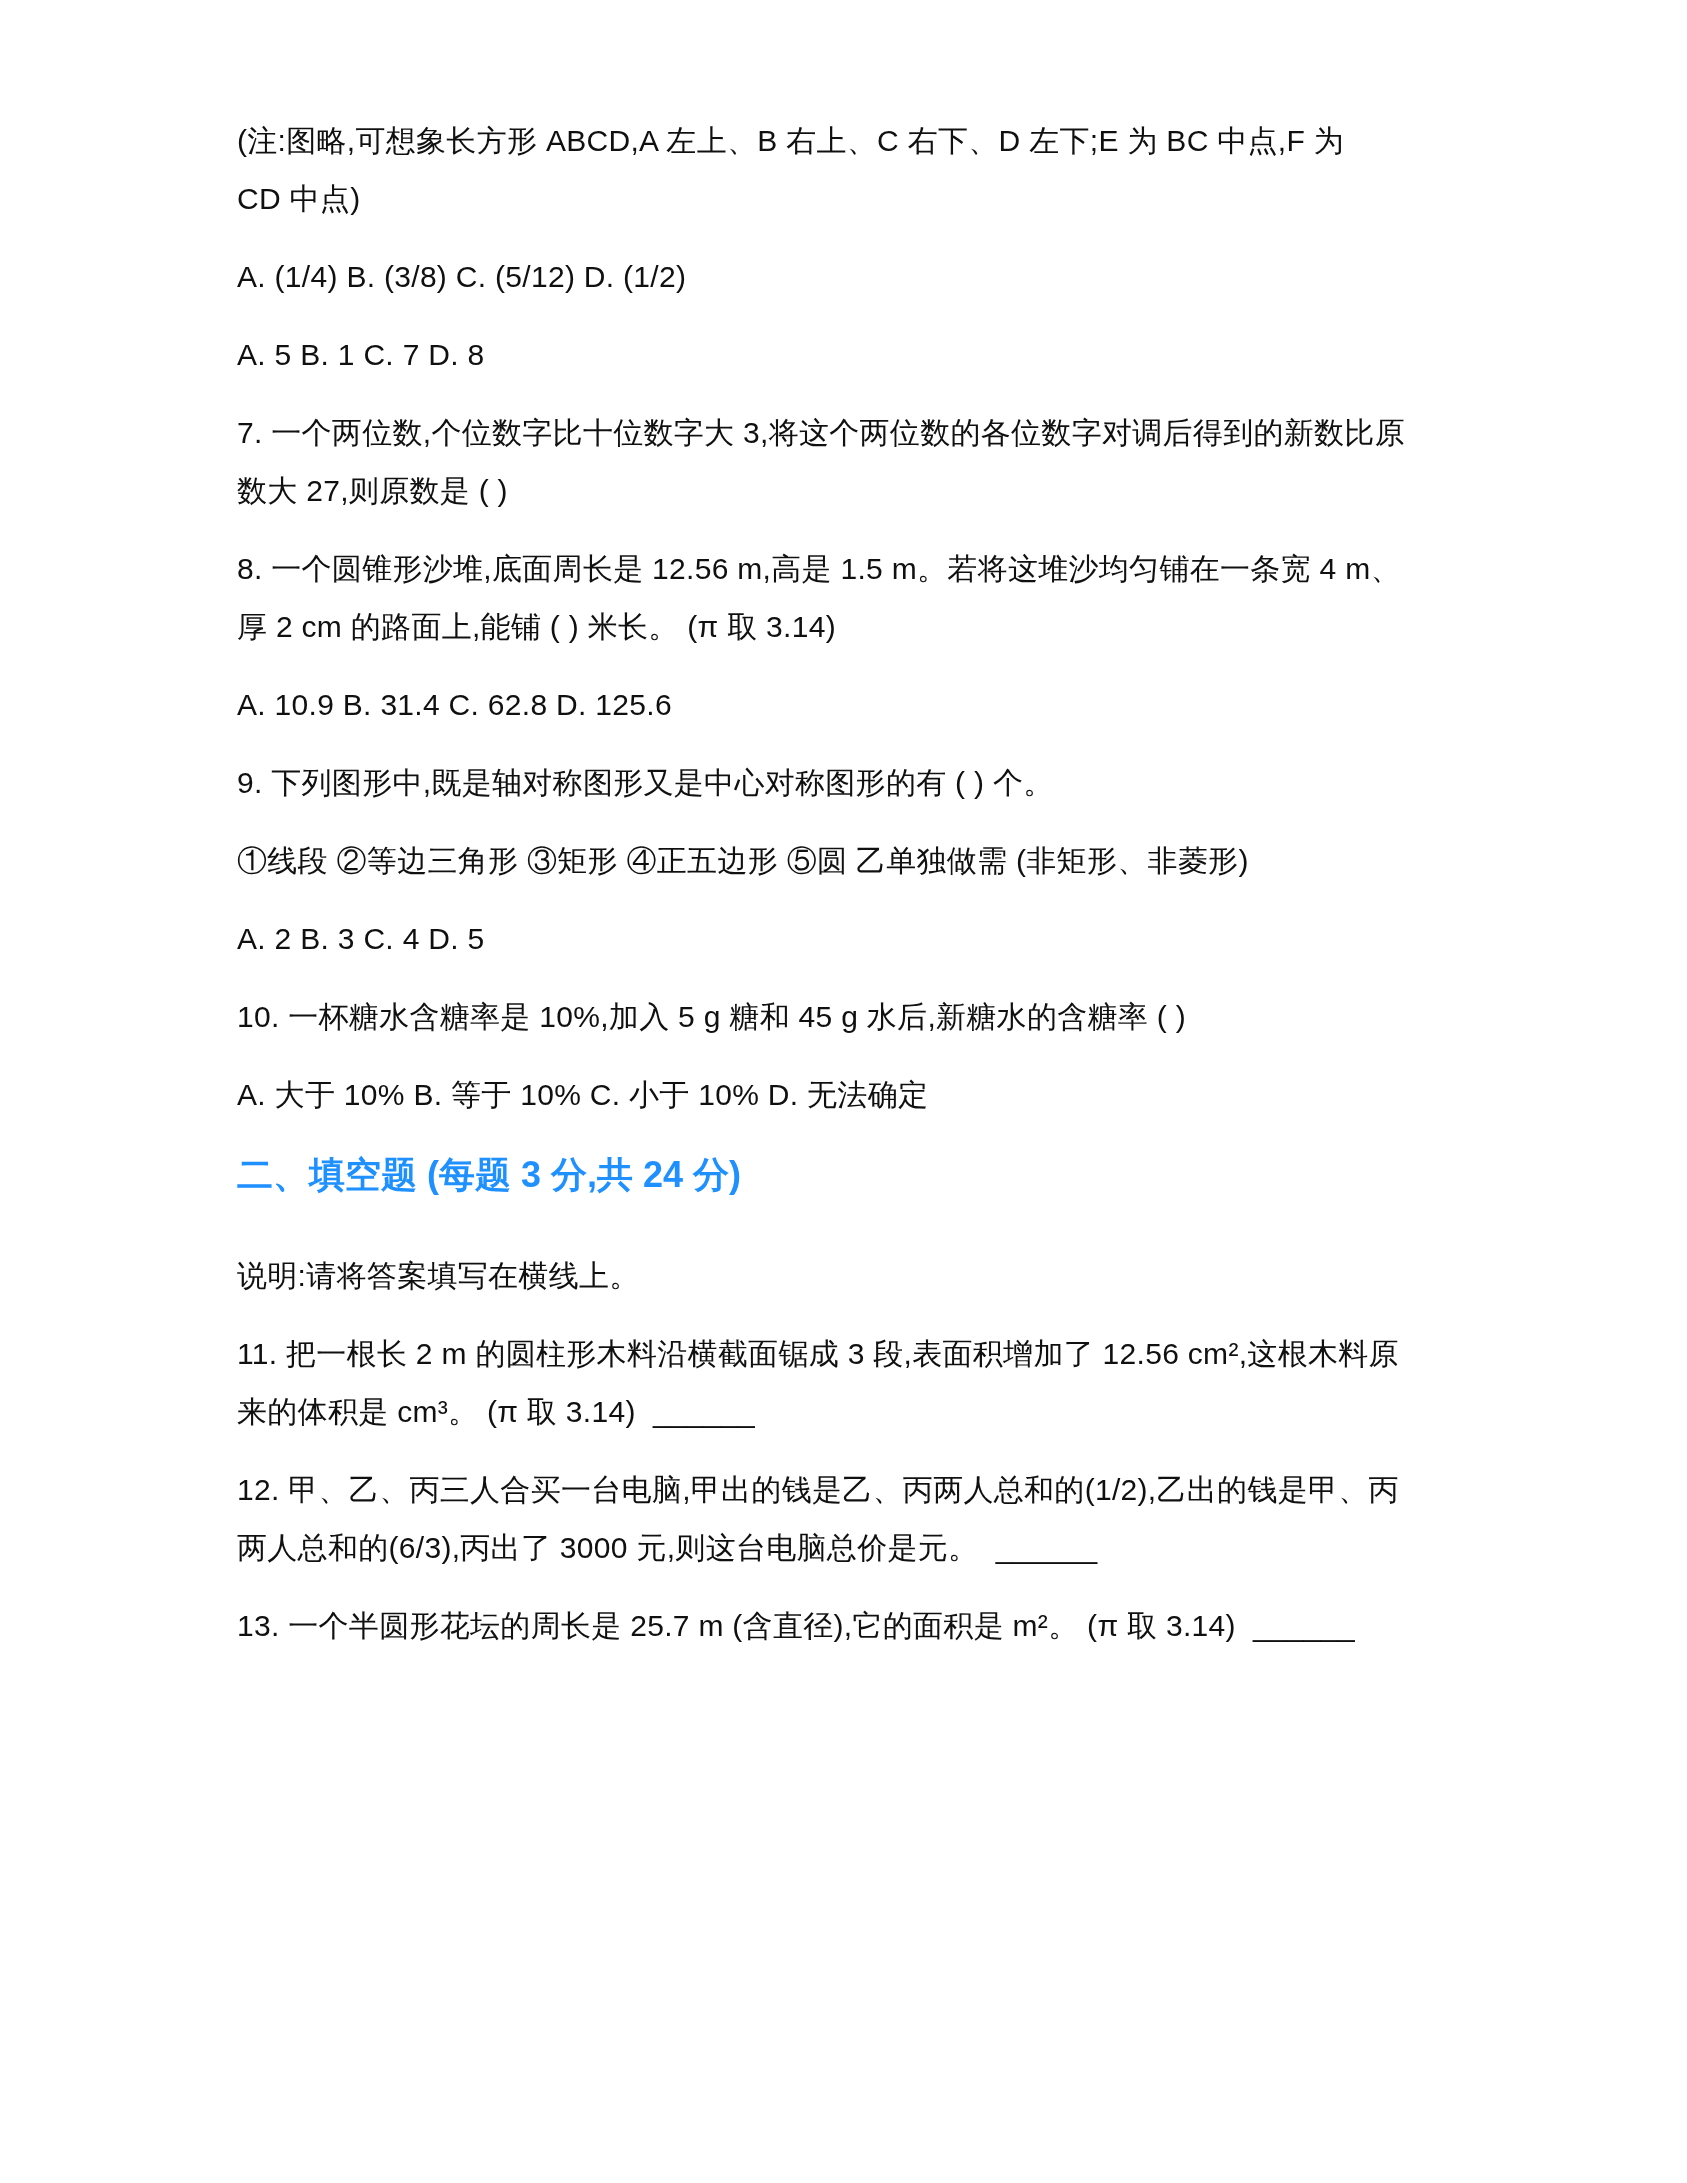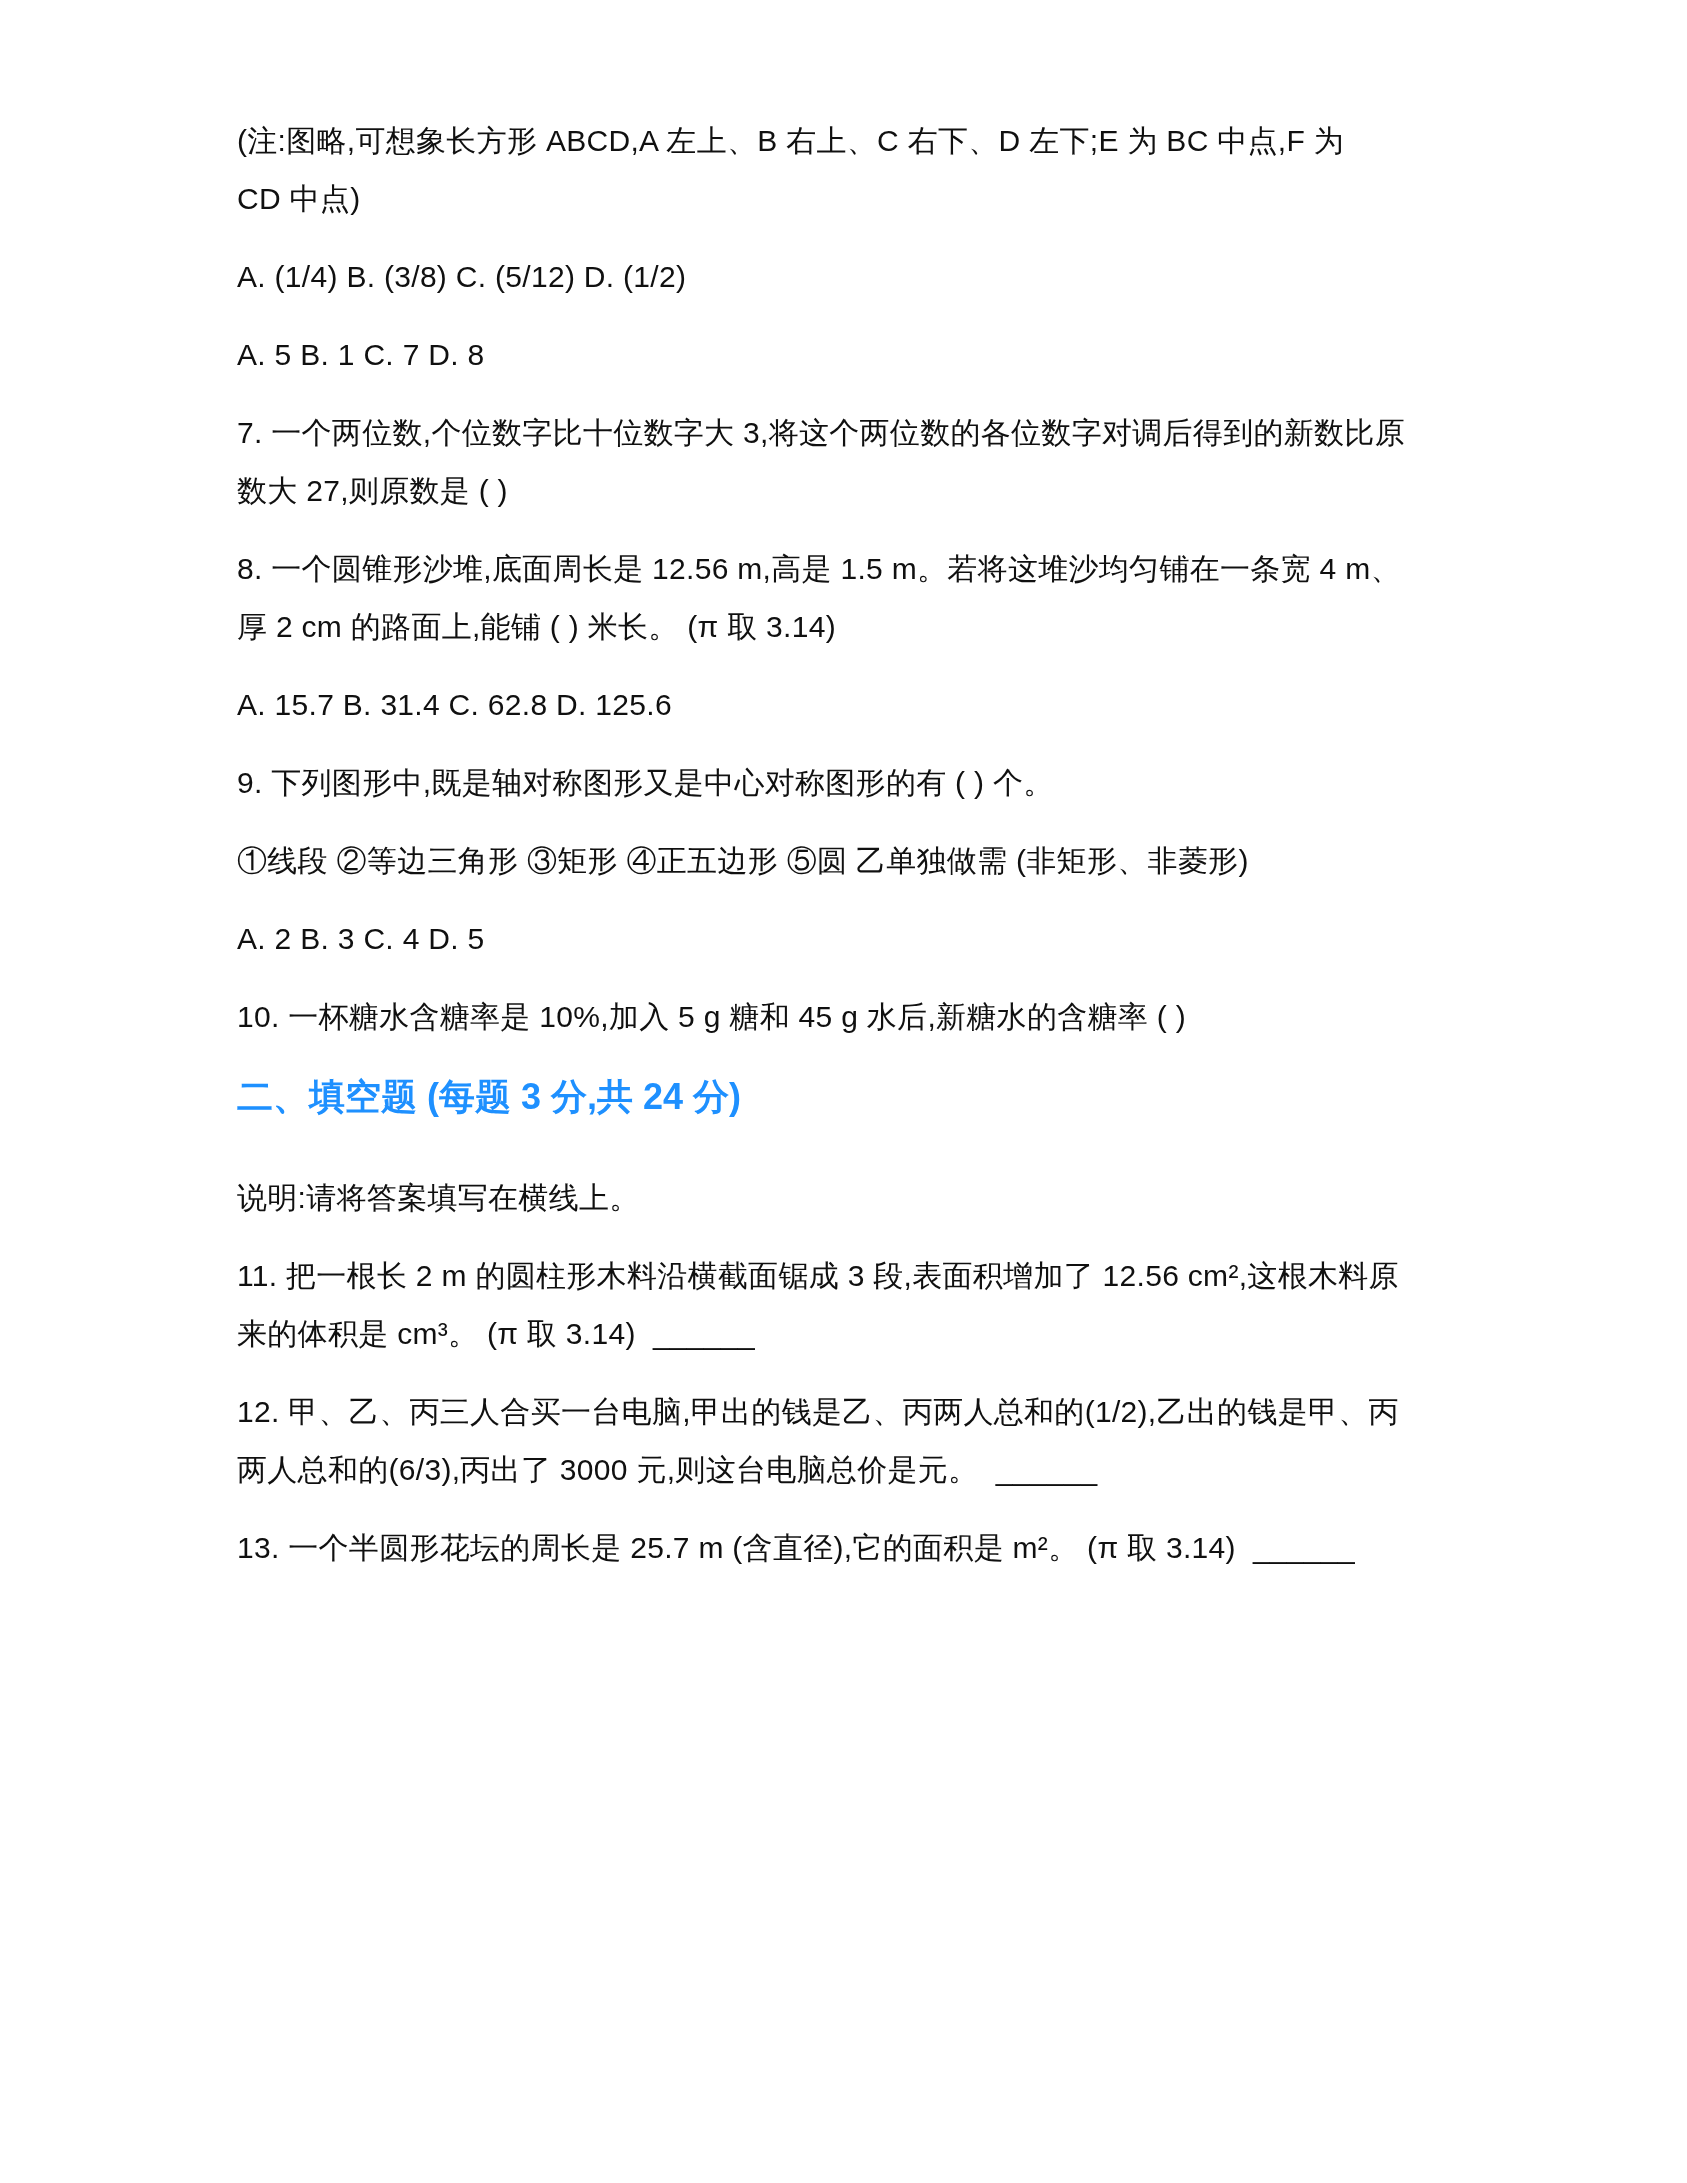--- a/index.html
+++ b/index.html
@@ -45,27 +45,28 @@
 CD 中点)</p>
   <p class="body-text">A. (1/4) B. (3/8) C. (5/12) D. (1/2)</p>
 
   <p class="body-text">A. 5 B. 1 C. 7 D. 8</p>
 
   <p class="body-text">7. 一个两位数,个位数字比十位数字大 3,将这个两位数的各位数字对调后得到的新数比原
 数大 27,则原数是 ( )</p>
 
   <p class="body-text">8. 一个圆锥形沙堆,底面周长是 12.56 m,高是 1.5 m。若将这堆沙均匀铺在一条宽 4 m、
 厚 2 cm 的路面上,能铺 ( ) 米长。 (π 取 3.14)</p>
-  <p class="body-text">A. 15.7 B. 31.4 C. 62.8 D. 125.6</p>
+  <p class="body-text">A. 10.9 B. 31.4 C. 62.8 D. 125.6</p>
 
   <p class="body-text">9. 下列图形中,既是轴对称图形又是中心对称图形的有 ( ) 个。</p>
   <p class="body-text">①线段 ②等边三角形 ③矩形 ④正五边形 ⑤圆 乙单独做需 (非矩形、非菱形)</p>
   <p class="body-text">A. 2 B. 3 C. 4 D. 5</p>
 
   <p class="body-text">10. 一杯糖水含糖率是 10%,加入 5 g 糖和 45 g 水后,新糖水的含糖率 ( )</p>
+  <p class="body-text">A. 大于 10% B. 等于 10% C. 小于 10% D. 无法确定</p>
 
   <h2 class="section-title">二、填空题 (每题 3 分,共 24 分)</h2>
   <p class="body-text">说明:请将答案填写在横线上。</p>
 
   <p class="body-text">11. 把一根长 2 m 的圆柱形木料沿横截面锯成 3 段,表面积增加了 12.56 cm²,这根木料原
 来的体积是 cm³。 (π 取 3.14)  ______</p>
   <p class="body-text">12. 甲、乙、丙三人合买一台电脑,甲出的钱是乙、丙两人总和的(1/2),乙出的钱是甲、丙
 两人总和的(6/3),丙出了 3000 元,则这台电脑总价是元。  ______</p>
   <p class="body-text">13. 一个半圆形花坛的周长是 25.7 m (含直径),它的面积是 m²。 (π 取 3.14)  ______</p>
 </main>

